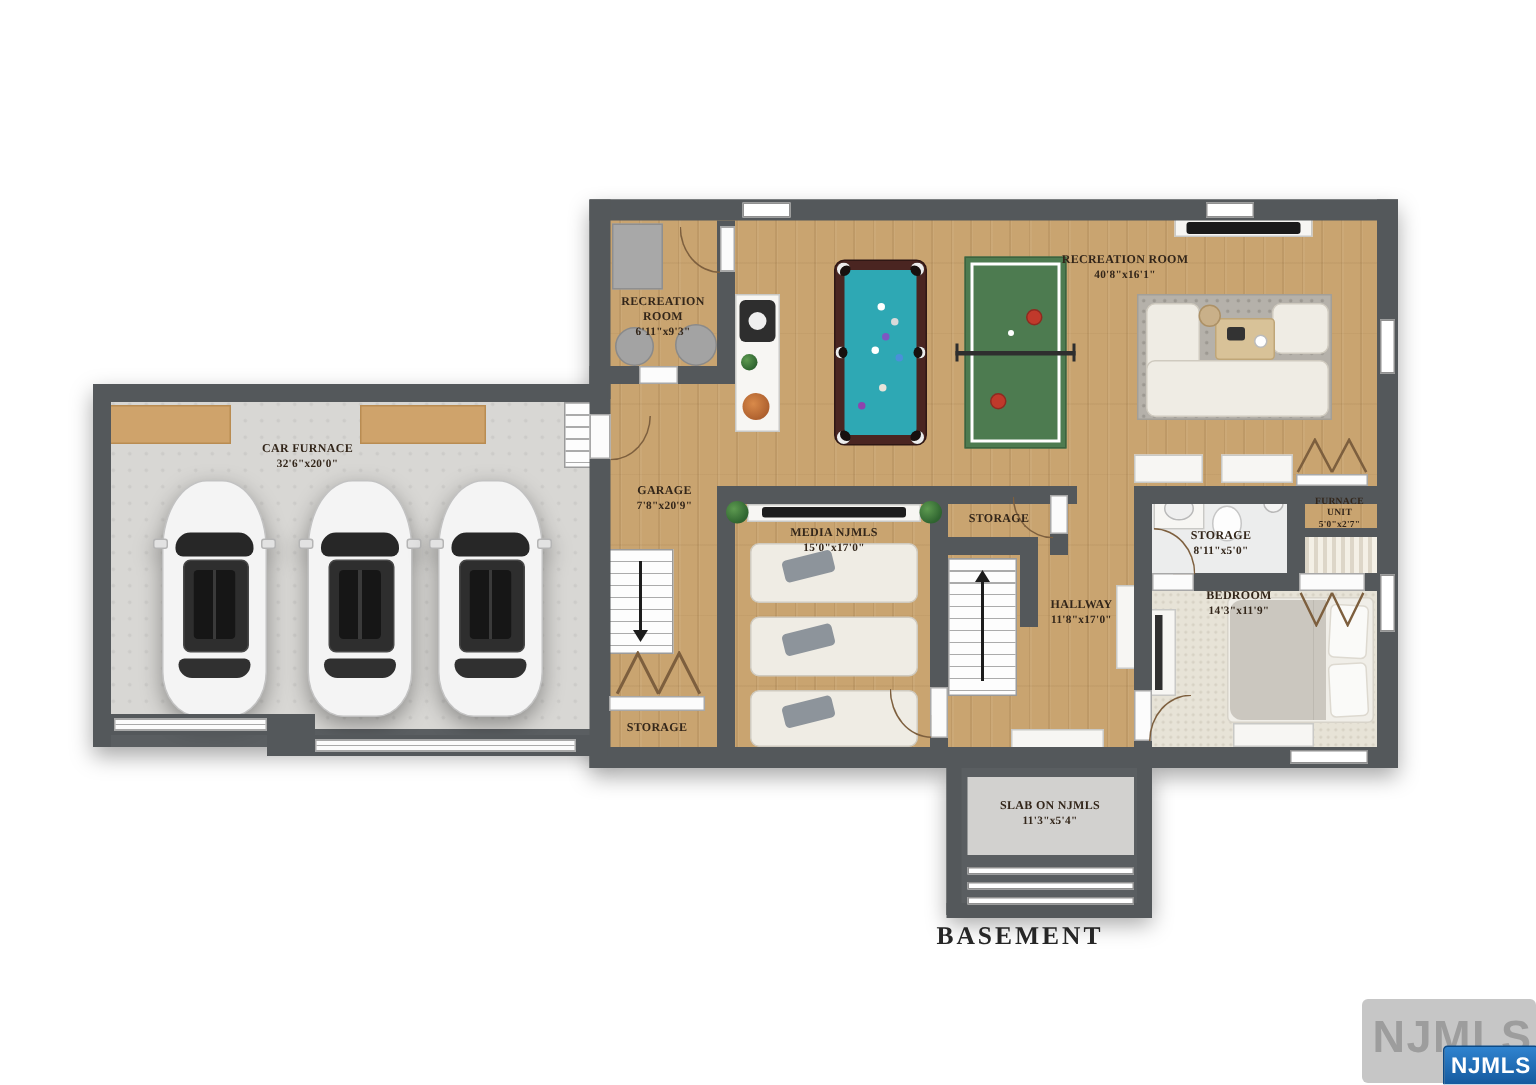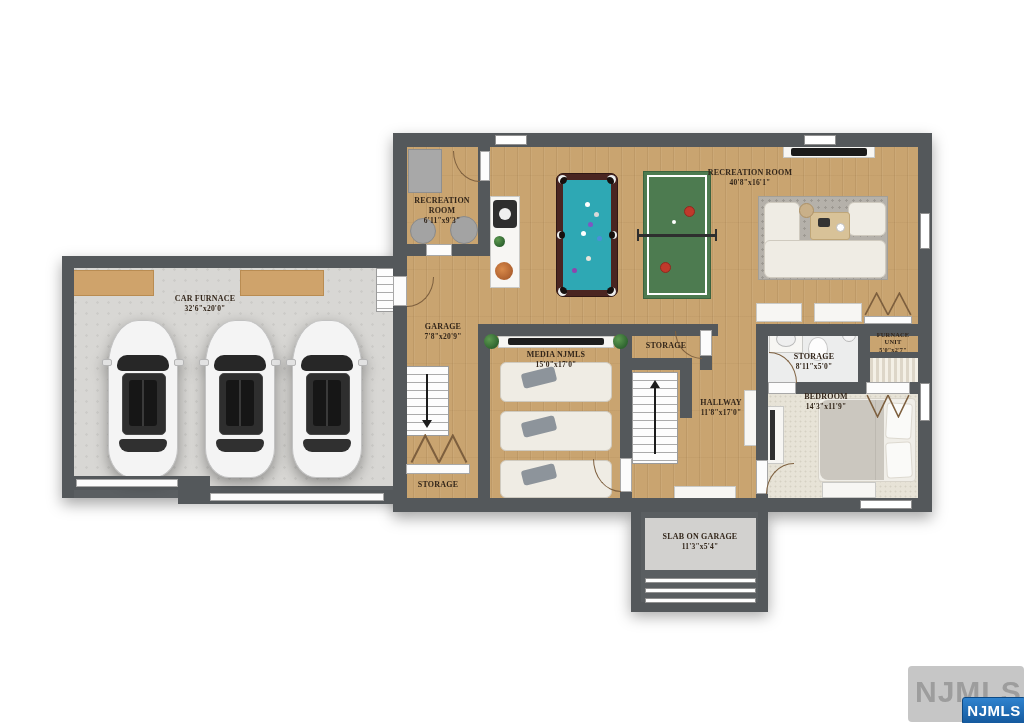--- a/index.html
+++ b/index.html
@@ -306,24 +306,25 @@
   </div>
   <div class="rlabel tiny" style="left:868px;top:331px;width:50px;">
     <div class="nm">FURNACE UNIT</div>
     <div class="dm">5'0"x2'7"</div>
   </div>
   <div class="rlabel" style="left:788px;top:392px;width:76px;">
     <div class="nm">BEDROOM</div>
     <div class="dm">14'3"x11'9"</div>
   </div>
   <div class="rlabel" style="left:652px;top:532px;width:96px;">
-    <div class="nm">SLAB ON GARAGE</div>
+    <div class="nm">SLAB ON NJMLS</div>
     <div class="dm">11'3"x5'4"</div>
   </div>
 
+  <div id="floor-title" style="left:590px;top:614px;width:180px;">BASEMENT</div>
 
   <div id="wm" style="left:908px;top:666px;width:116px;height:57px;">
     <div class="grayback"></div>
     <div class="graytext">NJMLS</div>
     <div class="bluebox">NJMLS</div>
   </div>
 
 </div>
 
 </body></html>

